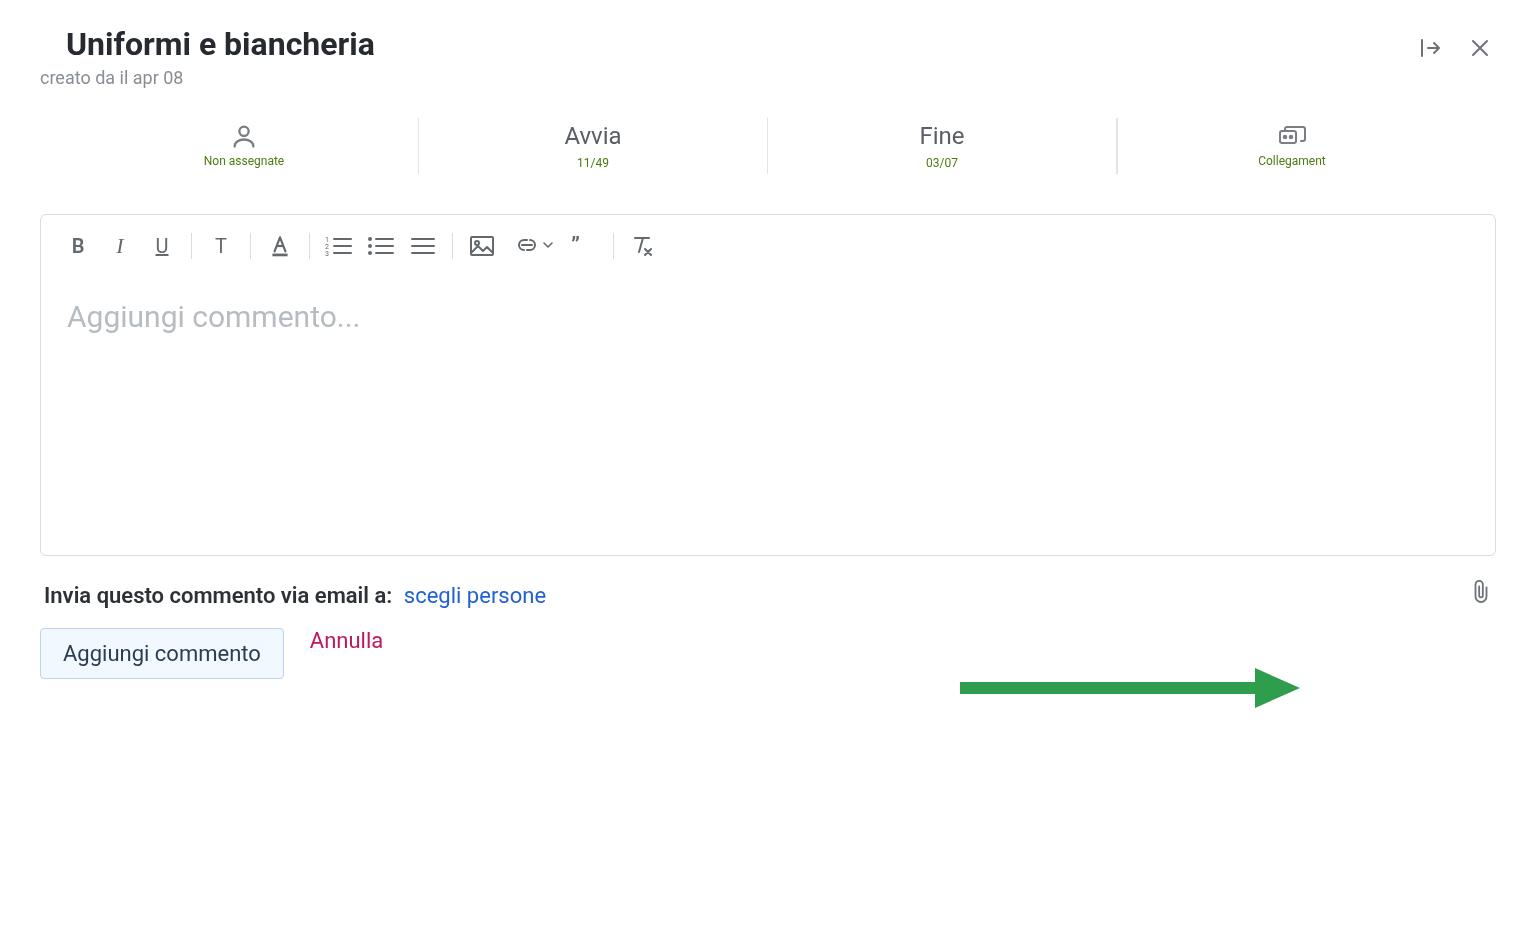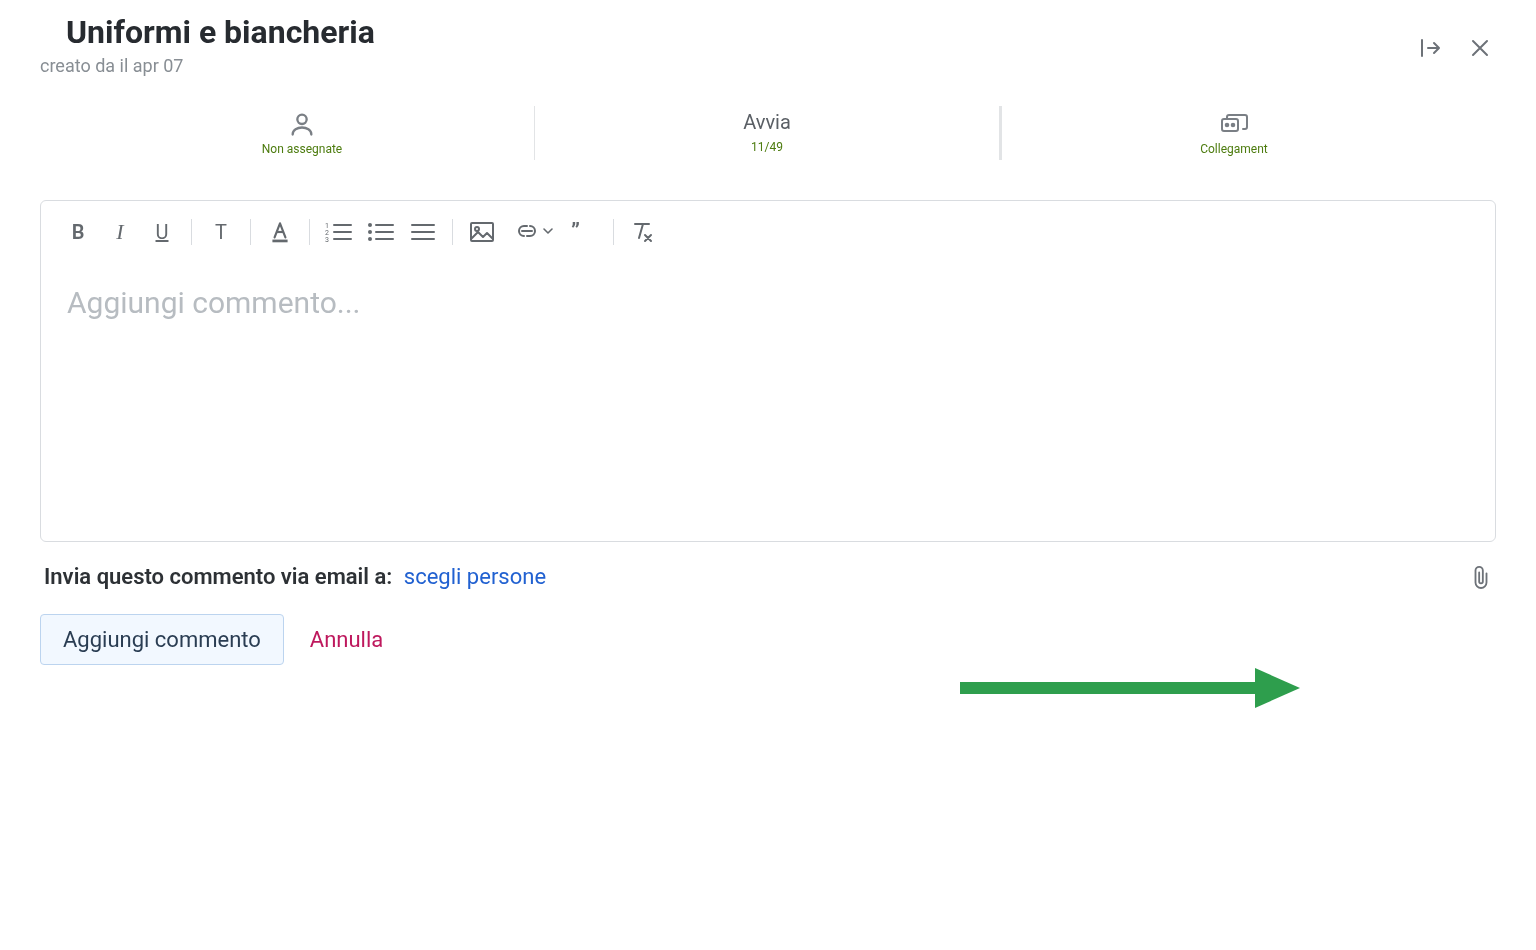--- a/index.html
+++ b/index.html
@@ -9,21 +9,21 @@
     background: #ffffff;
     color: #32373c;
     width: 1536px;
     height: 950px;
   }
   .panel {
     position: relative;
     width: 1536px;
     height: 666px;
     box-sizing: border-box;
-    padding: 3px 40px;
+    padding: 15px 40px;
   }
   
   .hdr-title {
     font-size: 32px;
     font-weight: 700;
     color: #272b30;
     margin: 10px 0 4px 26px;
   }
   .hdr-sub {
     font-size: 18px;
@@ -47,21 +47,21 @@
     align-items: stretch;
     margin: 0 30px 40px 30px;
   }
   .sum-cell {
     flex: 1;
     text-align: center;
     padding: 4px 0;
     cursor: pointer;
   }
   .sum-cell .s-label {
-    font-size: 20px;
+    font-size: 24px;
     color: #5a5f65;
     margin-bottom: 6px;
   }
   .sum-cell .s-value {
     font-size: 12px;
     color: #4d7c0f;
   }
   .sum-cell svg { color:#7a7f85; }
   .sep {
     width: 1px;
@@ -99,21 +99,21 @@
     min-height: 230px;
     padding: 26px 26px;
     font-size: 30px;
     color: #b7bcc1;
     outline: none;
   }
 
   
   .send-row {
     display: flex;
-    align-items: flex-start;
+    align-items: flex-end;
     justify-content: space-between;
     margin-top: 22px;
     padding: 0 4px;
   }
   .send-left {
     font-size: 22px;
     font-weight: 600;
     color: #2d3135;
   }
   .send-left .choose {
@@ -128,21 +128,21 @@
   }
 
   
   .arrow-wrap {
     position: absolute;
   }
 
   
   .actions {
     display: flex;
-    align-items: center;
+    align-items: flex-start;
     gap: 26px;
     margin-top: 20px;
   }
   .primary-btn {
     border: 1px solid #bcd4ef;
     background: #f2f8ff;
     color: #2a3d53;
     font-size: 22px;
     padding: 12px 22px;
     border-radius: 4px;
@@ -168,36 +168,40 @@
       </svg>
     </span>
     <span class="icon-btn">
       <svg width="24" height="24" viewBox="0 0 24 24" fill="none" stroke="currentColor" stroke-width="2" stroke-linecap="round">
         <path d="M5 5l14 14M19 5L5 19"></path>
       </svg>
     </span>
   </div>
 
   <div class="hdr-title">Uniformi e biancheria</div>
-  <div class="hdr-sub">creato da il apr 07</div>
+  <div class="hdr-sub">creato da il apr 08</div>
 
   <div class="summary">
     <div class="sum-cell">
       <svg width="28" height="28" viewBox="0 0 24 24" fill="none" stroke="currentColor" stroke-width="2" stroke-linecap="round" stroke-linejoin="round">
         <circle cx="12" cy="8" r="4"></circle>
           <path d="M4 21c0-4 4-6 8-6s8 2 8 6"></path>
       </svg>
       <div class="s-value">Non assegnate</div>
     </div>
     <div class="sep"></div>
     <div class="sum-cell">
       <div class="s-label">Avvia</div>
       <div class="s-value">11/49</div>
     </div>
     <div class="sep"></div>
+    <div class="sum-cell">
+      <div class="s-label">Fine</div>
+      <div class="s-value">03/07</div>
+    </div>
     <div class="sep"></div>
     <div class="sep"></div>
     <div class="sum-cell">
       <svg width="30" height="28" viewBox="0 0 30 24" fill="none" stroke="currentColor" stroke-width="2" stroke-linecap="round" stroke-linejoin="round">
         <rect x="3" y="7" width="16" height="12" rx="2"></rect>
         <path d="M8 7V5a2 2 0 0 1 2-2h16a2 2 0 0 1 2 2v10a2 2 0 0 1-2 2h-2"></path>
         <circle cx="8" cy="13" r="1.3" fill="currentColor"></circle>
           <circle cx="14" cy="13" r="1.3" fill="currentColor"></circle>
       </svg>
       <div class="s-value">Collegament</div>

